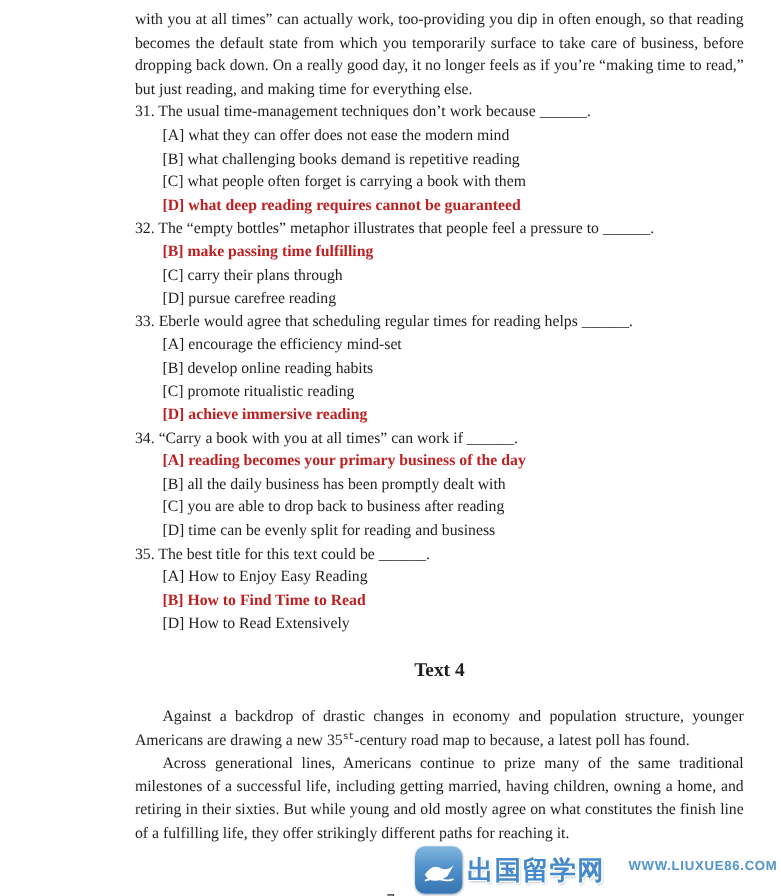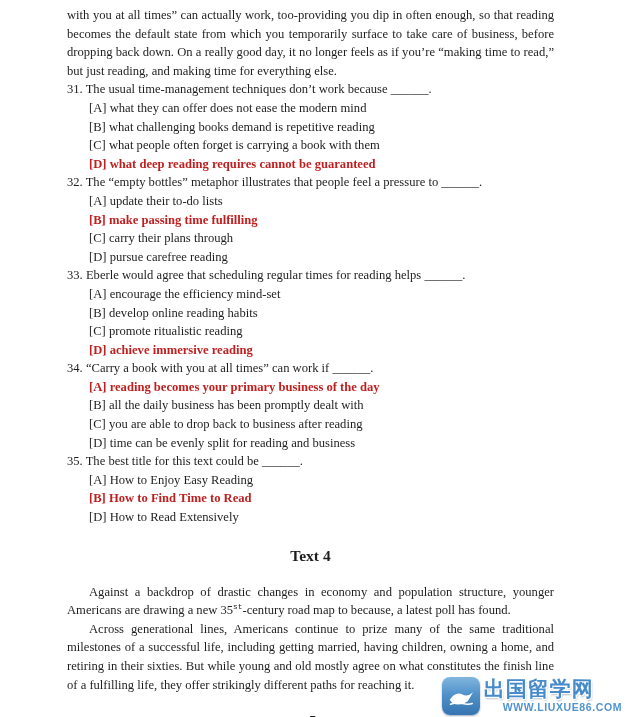--- a/index.html
+++ b/index.html
@@ -17,20 +17,21 @@
   }
   .page {
     position: absolute;
     top: 6px;
     left: 67px;
     width: 487px;
   }
   .body-text {
     font-size: 12.6px;
     line-height: 18.6px;
+    margin-left: 41px;
   }
   .para {
     text-align: justify;
     margin: 0;
   }
   .question { margin: 0; }
   .stem { margin: 0; }
   .option {
     margin: 0 0 0 22px;
   }
@@ -81,21 +82,21 @@
     border-radius: 8px;
     background: linear-gradient(180deg, #7db4dd 0%, #4a8ec9 45%, #2f6fae 100%);
     box-shadow: 0 1px 2px rgba(40,60,90,0.45);
     display: flex;
     align-items: center;
     justify-content: center;
     flex: 0 0 auto;
   }
   .wm-text {
     display: flex;
-    flex-direction: column;
+    flex-direction: row;
     align-items: flex-start;
     line-height: 1;
   }
   .wm-name {
     font-family: "DejaVu Sans", "Liberation Sans", sans-serif;
     font-size: 21px;
     font-weight: bold;
     color: #3f86c9;
     letter-spacing: 1px;
     text-shadow:
@@ -125,21 +126,20 @@
   <div class="question">
     <p class="stem"><span>31.</span> <span>The usual time-management techniques don’t work because ______.</span></p>
     <p class="option"><span>[A]</span> <span>what they can offer does not ease the modern mind</span></p>
     <p class="option"><span>[B]</span> <span>what challenging books demand is repetitive reading</span></p>
     <p class="option"><span>[C]</span> <span>what people often forget is carrying a book with them</span></p>
     <p class="option correct"><span>[D]</span> <span>what deep reading requires cannot be guaranteed</span></p>
   </div>
 
   <div class="question">
     <p class="stem"><span>32.</span> <span>The “empty bottles” metaphor illustrates that people feel a pressure to ______.</span></p>
-    <p class="option"><span>[A]</span> <span>update their to-do lists</span></p>
     <p class="option correct"><span>[B]</span> <span>make passing time fulfilling</span></p>
     <p class="option"><span>[C]</span> <span>carry their plans through</span></p>
     <p class="option"><span>[D]</span> <span>pursue carefree reading</span></p>
   </div>
 
   <div class="question">
     <p class="stem"><span>33.</span> <span>Eberle would agree that scheduling regular times for reading helps ______.</span></p>
     <p class="option"><span>[A]</span> <span>encourage the efficiency mind-set</span></p>
     <p class="option"><span>[B]</span> <span>develop online reading habits</span></p>
     <p class="option"><span>[C]</span> <span>promote ritualistic reading</span></p>

